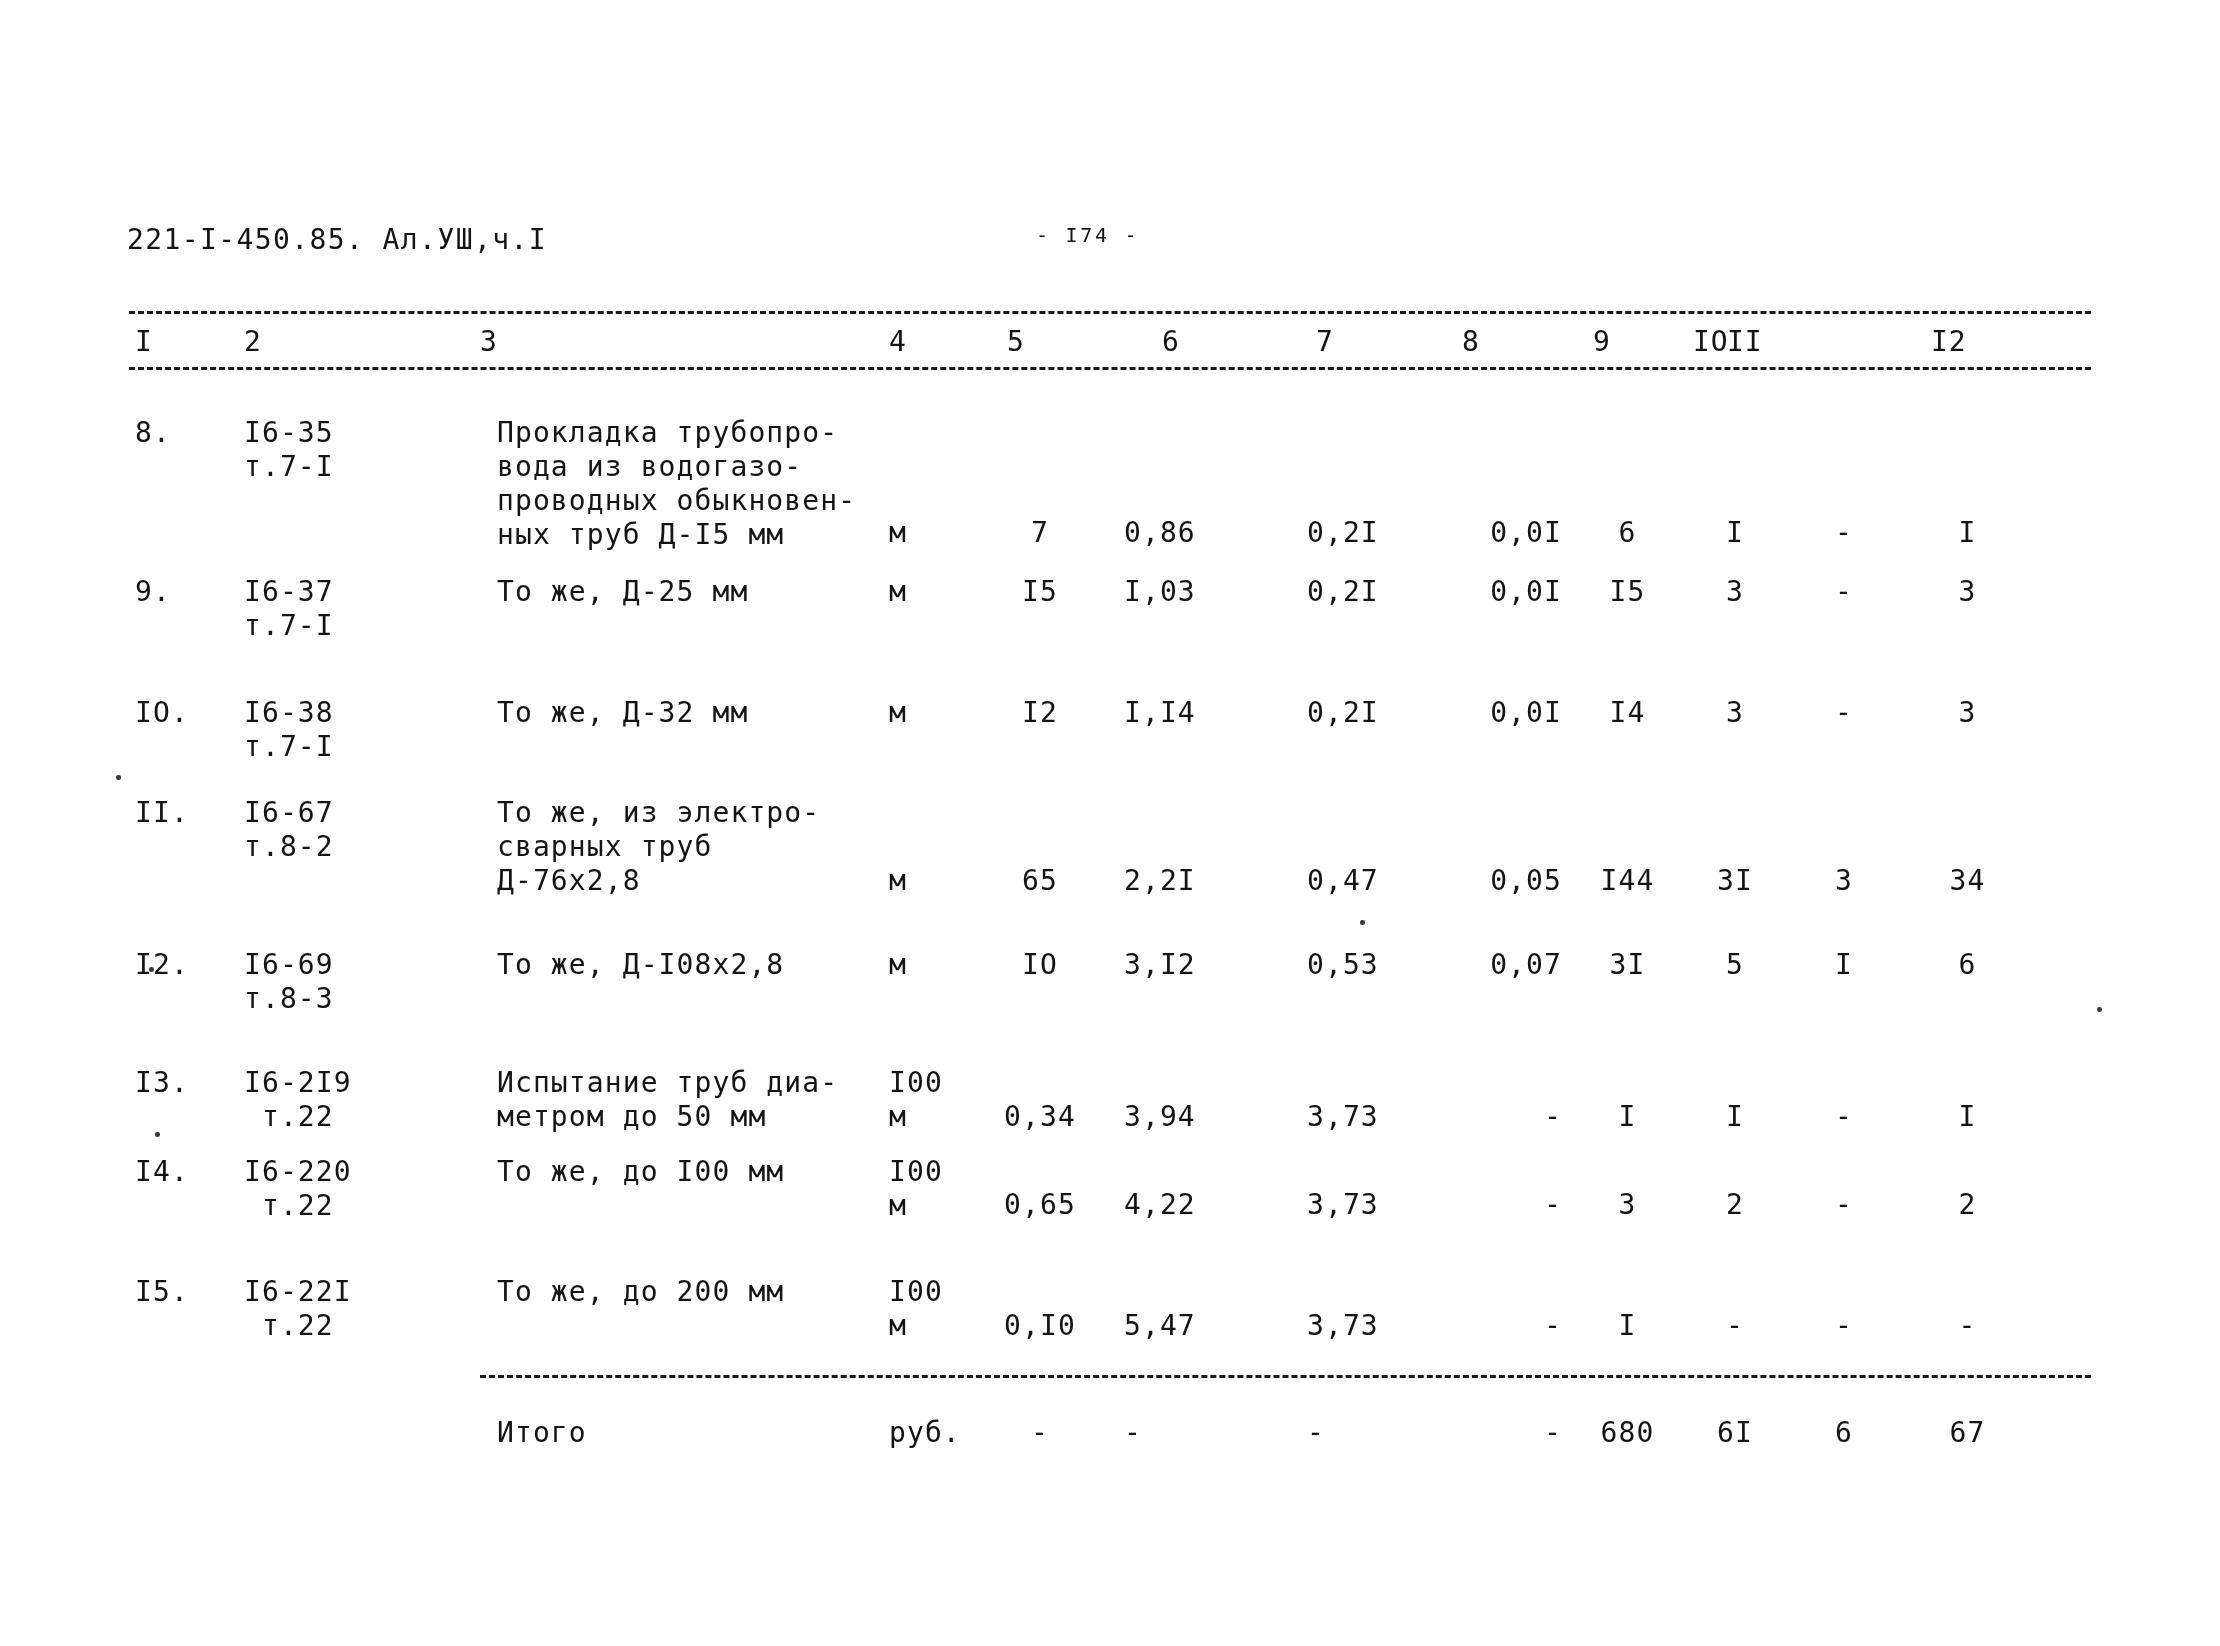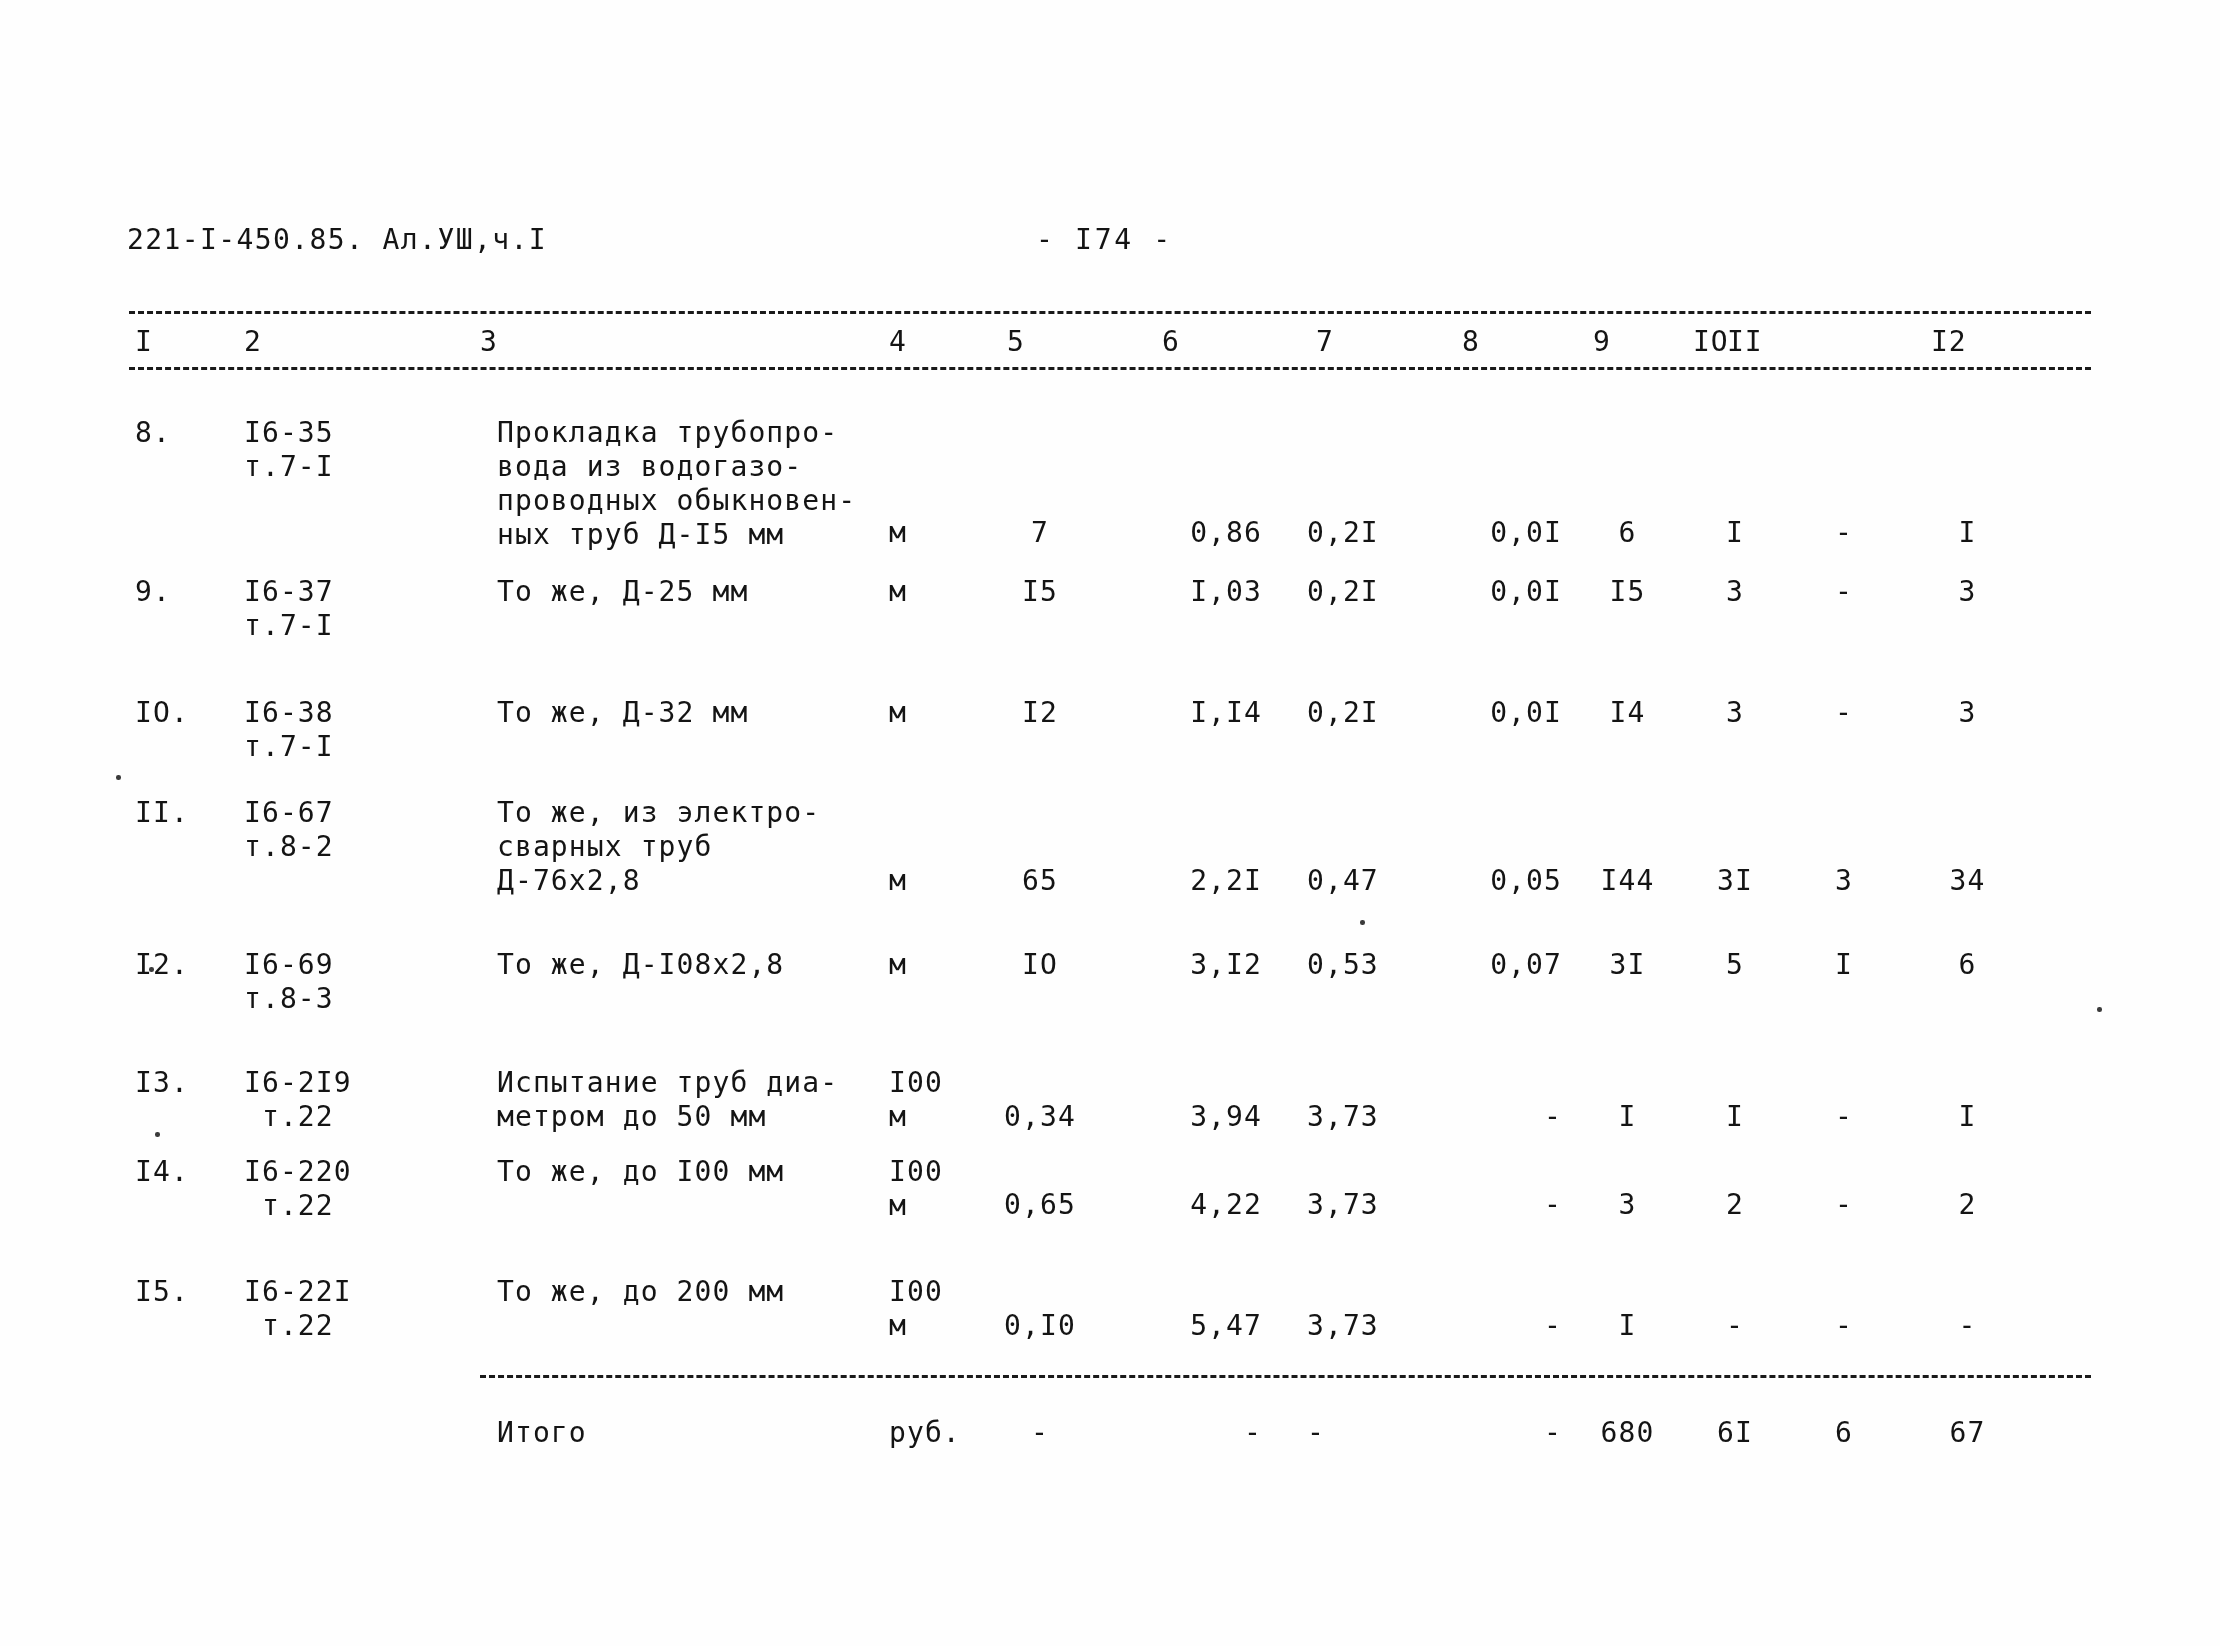--- a/index.html
+++ b/index.html
@@ -30,21 +30,21 @@
     left: 127px;
     top: 223px;
     font-size: 28px;
     letter-spacing: 1.4px;
     white-space: nowrap;
   }
   .page-number {
     position: absolute;
     left: 1036px;
     top: 223px;
-    font-size: 28px;
+    font-size: 20px;
     letter-spacing: 2.7px;
     white-space: nowrap;
   }
 
   
   .rule {
     position: absolute;
     height: 0;
     border-top: 3.6px dashed #1a1a1a;
   }
@@ -72,21 +72,21 @@
     font-size: 28px;
     letter-spacing: 1.1px;
     white-space: pre;
     line-height: 34px;
   }
   .c-num   { left: 135px;  text-align: left; }
   .c-code  { left: 244px;  text-align: center; }
   .c-desc  { left: 480px;  text-align: left; margin-left: 17px; }
   .c-unit  { left: 889px;  text-align: left; }
   .c-5     { left: 998px; width: 84px;  text-align: center; }
-  .c-6     { left: 1153px; width: 109px; text-align: right; }
+  .c-6     { left: 1124px; width: 109px; text-align: left; }
   .c-7     { left: 1307px; width: 109px; }
   .c-8     { left: 1453px; width: 109px; text-align: right; }
   .c-9     { left: 1584px; width: 87px;  text-align: center; }
   .c-10    { left: 1693px; width: 84px;  text-align: center; }
   .c-11    { left: 1802px; width: 84px;  text-align: center; }
   .c-12    { left: 1924px; width: 87px;  text-align: center; }
 
   .desc-lines { white-space: pre-line; }
 
   

